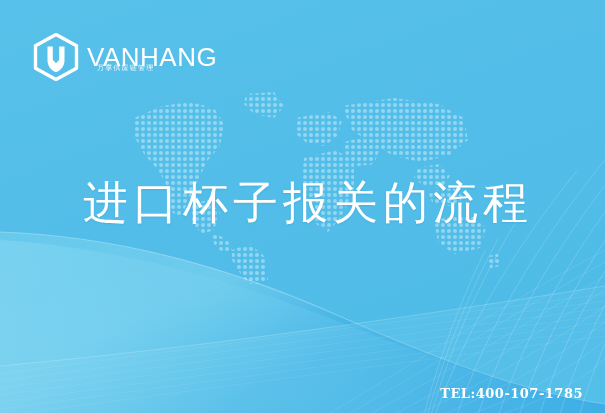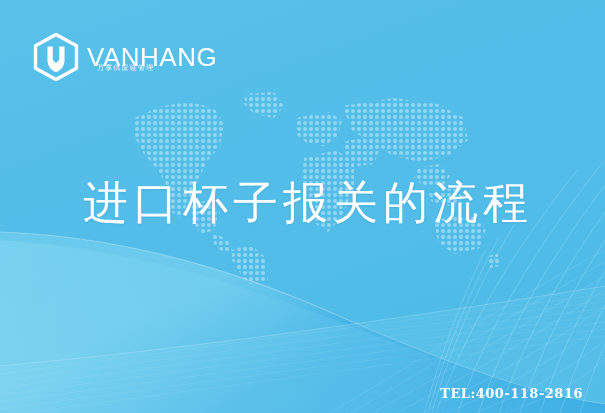--- a/index.html
+++ b/index.html
@@ -241,15 +241,15 @@
       </svg>
     </div>
     <div class="logo-text">
       <span class="logo-wordmark">VANHANG</span>
       <span class="logo-sub">万享供应链管理</span>
     </div>
   </div>
 
   <div class="title">进口杯子报关的流程</div>
 
-  <div class="tel">TEL:400-118-2816</div>
+  <div class="tel">TEL:400-107-1785</div>
 
 </div>
 
 </body></html>

